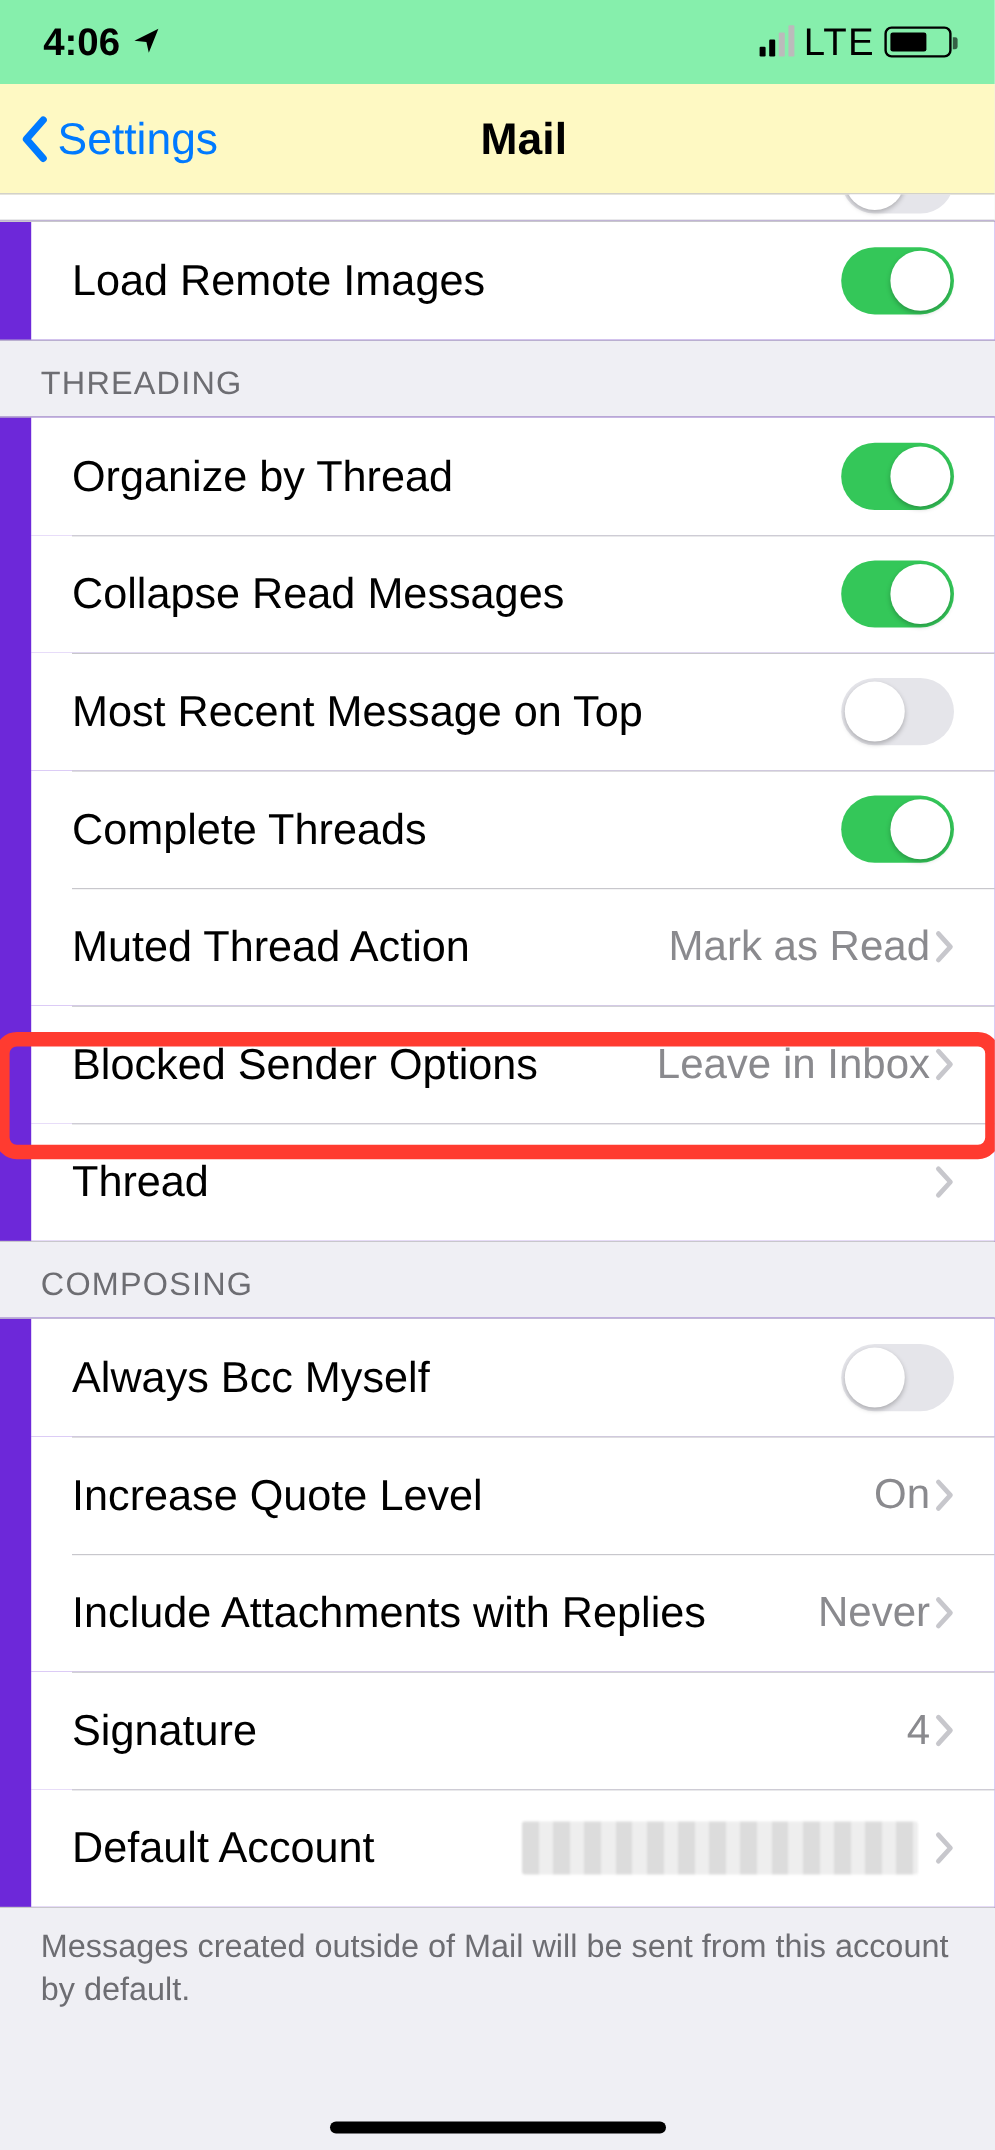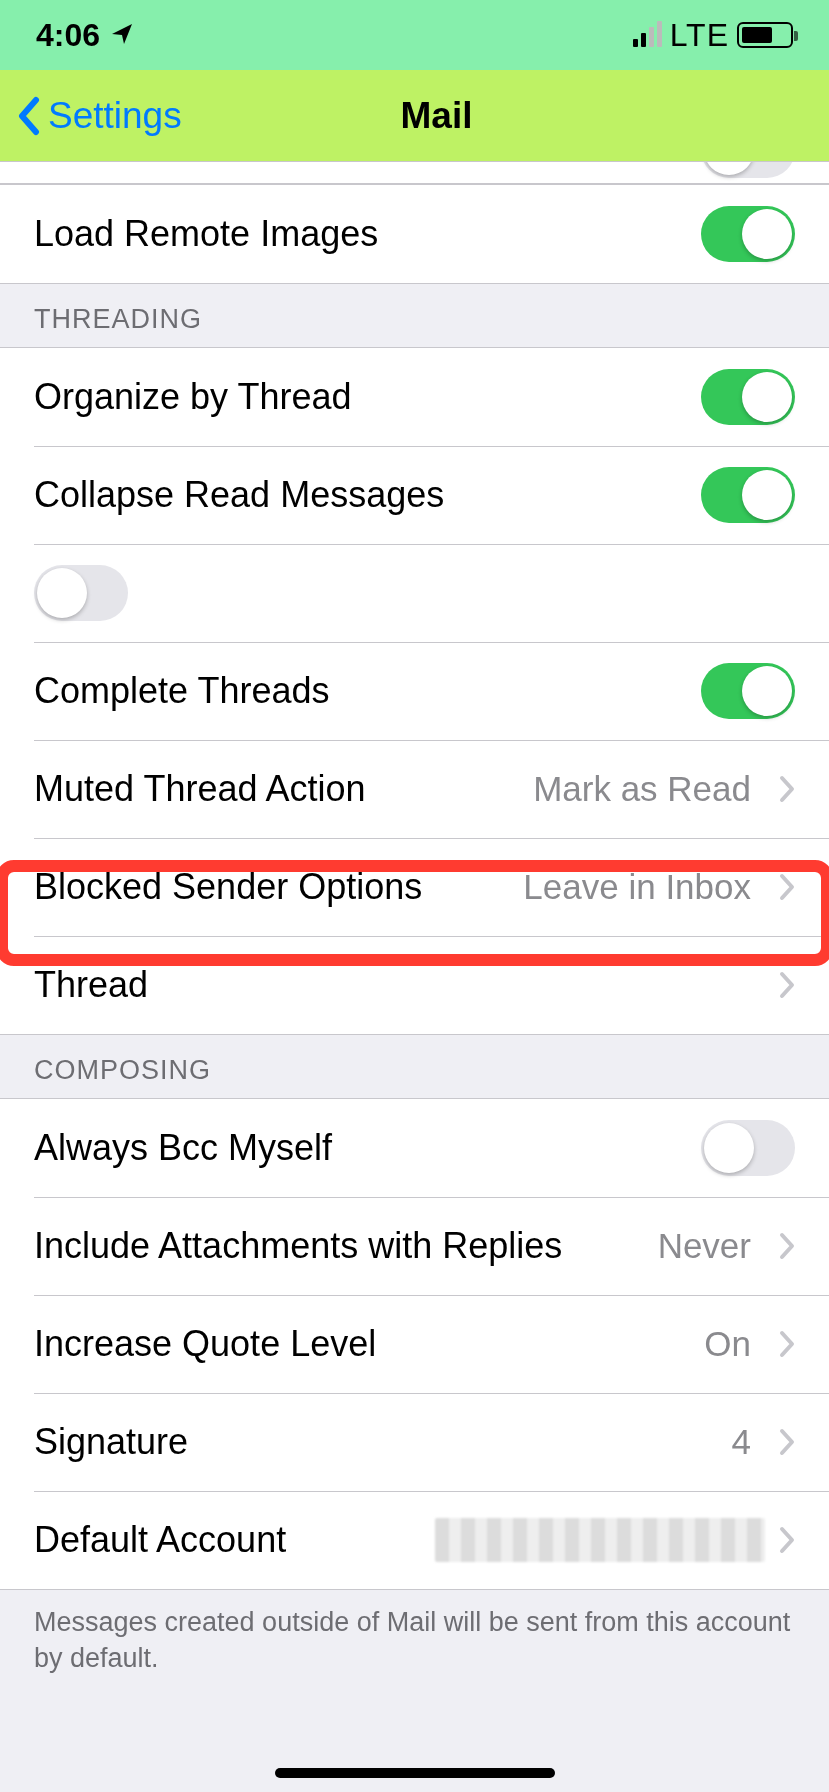--- a/index.html
+++ b/index.html
@@ -32,21 +32,21 @@
   .signal-bars span:nth-child(2){height:14px;}
   .signal-bars span:nth-child(3){height:20px;background:#bbb;}
   .signal-bars span:nth-child(4){height:26px;background:#bbb;}
   .lte { font-size: 32px; font-weight: 500; letter-spacing: 1px; }
   .battery { width: 56px; height: 26px; border: 2.5px solid #000; border-radius: 6px; position: relative; display:flex; align-items:center; }
   .battery::after { content:""; position:absolute; right:-7px; top:7px; width:4px; height:10px; background:#000; border-radius:0 2px 2px 0; opacity:.6;}
   .battery .level { height: 16px; width: 30px; background:#000; border-radius:2px; margin-left:3px;}
   
   .nav-bar {
     height: 92px;
-    background: #bef264;
+    background: #fef9c3;
     border-bottom: 1px solid #c8c7cc;
     display: flex;
     align-items: center;
     position: relative;
   }
   .nav-back {
     display:flex; align-items:center;
     color:#007aff;
     font-size: 37px;
     padding-left: 16px;
@@ -54,39 +54,40 @@
   }
   .nav-back svg { margin-right: 6px; }
   .nav-title {
     position:absolute; left:0; right:0; text-align:center;
     font-size: 37px; font-weight:600;
     pointer-events:none;
     margin-left:44px;
   }
   
   .group {
-    background:#f0abfc;
+    background:#6d28d9;
     border-top:1px solid #c8c7cc;
     border-bottom:1px solid #c8c7cc;
+    padding-left:26px;
   }
   .row {
     min-height: 98px;
     display:flex; align-items:center;
     padding: 0 34px;
     font-size: 36px;
     position: relative;
     background:#fff;
   }
   .row + .row::before {
     content:"";
     position:absolute; top:0; left:34px; right:0;
     height:1px; background:#c8c7cc;
   }
   .row .label { flex: 1 1 auto; }
-  .row .value { color:#8a8a8e; font-size: 35px; margin-right: 28px; }
+  .row .value { color:#8a8a8e; font-size: 35px; margin-right: 4px; }
   .chevron { color:#c7c7cc; flex-shrink:0; }
   
   .switch {
     width: 94px; height: 56px; border-radius: 28px; position:relative;
     background:#e5e5ea; flex-shrink:0;
   }
   .switch .knob {
     position:absolute; top:3px; left:3px; width:50px; height:50px;
     border-radius:50%; background:#fff; box-shadow:0 2px 4px rgba(0,0,0,.25);
     transition: none;
@@ -200,20 +201,21 @@
   </div>
 
   <div class="row">
     <span class="label">Collapse Read Messages</span>
     <div class="switch on">
         <div class="knob"></div>
       </div>
   </div>
 
   <div class="row">
+    <span class="label">Most Recent Message on Top</span>
     <div class="switch">
         <div class="knob"></div>
       </div>
   </div>
 
   <div class="row">
     <span class="label">Complete Threads</span>
     <div class="switch on">
         <div class="knob"></div>
       </div>
@@ -255,40 +257,40 @@
 
   <div class="row">
     <span class="label">Always Bcc Myself</span>
     <div class="switch">
         <div class="knob"></div>
       </div>
   </div>
 
 
   <div class="row">
+    <span class="label">Increase Quote Level</span>
+    <span class="value">On</span>
+    <span class="chevron">
+      <svg width="16" height="28" viewBox="0 0 16 28">
+          <polyline points="3,3 13,14 3,25" fill="none" stroke="#c7c7cc" stroke-width="4" stroke-linecap="round" stroke-linejoin="round"></polyline>
+        </svg>
+    </span>
+  </div>
+
+  <div class="row">
     <span class="label">Include Attachments with Replies</span>
     <span class="value">Never</span>
     <span class="chevron">
       <svg width="16" height="28" viewBox="0 0 16 28">
           <polyline points="3,3 13,14 3,25" fill="none" stroke="#c7c7cc" stroke-width="4" stroke-linecap="round" stroke-linejoin="round"></polyline>
         </svg>
     </span>
   </div>
 
   <div class="row">
-    <span class="label">Increase Quote Level</span>
-    <span class="value">On</span>
-    <span class="chevron">
-      <svg width="16" height="28" viewBox="0 0 16 28">
-          <polyline points="3,3 13,14 3,25" fill="none" stroke="#c7c7cc" stroke-width="4" stroke-linecap="round" stroke-linejoin="round"></polyline>
-        </svg>
-    </span>
-  </div>
-
-  <div class="row">
     <span class="label">Signature</span>
     <span class="value">4</span>
     <span class="chevron">
       <svg width="16" height="28" viewBox="0 0 16 28">
           <polyline points="3,3 13,14 3,25" fill="none" stroke="#c7c7cc" stroke-width="4" stroke-linecap="round" stroke-linejoin="round"></polyline>
         </svg>
     </span>
   </div>
 
   <div class="row">

